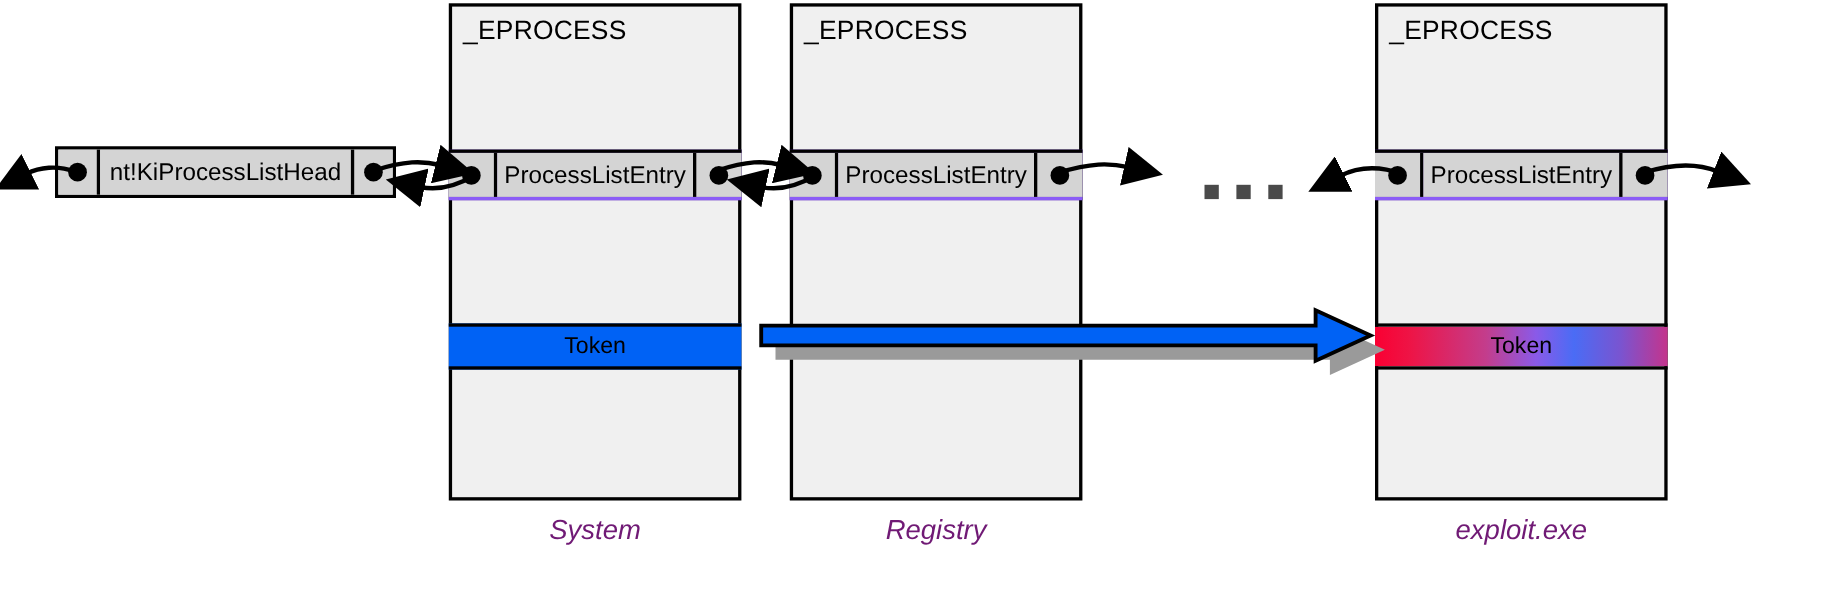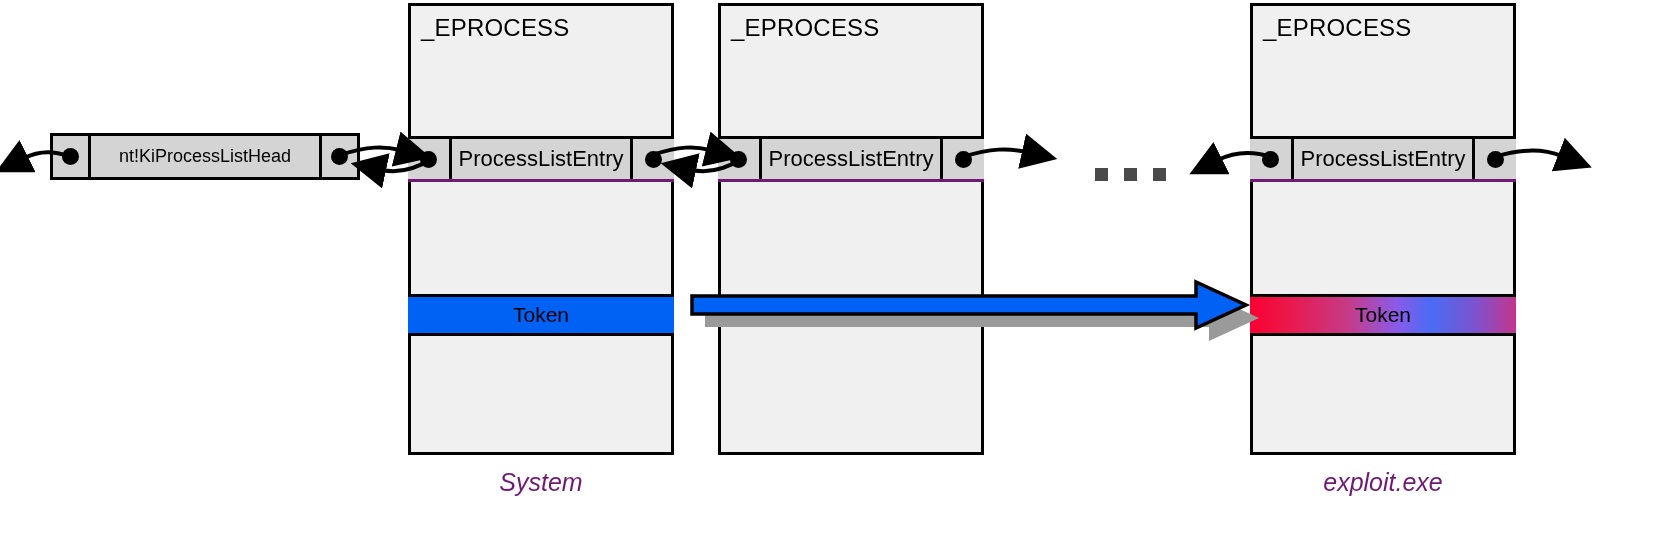--- a/index.html
+++ b/index.html
@@ -21,21 +21,21 @@
     display:flex;align-items:center;justify-content:center;
     background:#d4d4d4;
     box-sizing:border-box;
     flex:0 0 38px;
   }
   .ptr-cell.right{border-right:none;border-left:3px solid #000;}
   .ptr-dot{width:17px;height:17px;border-radius:50%;background:#000;}
   .node-label{
     flex:1 1 auto;
     display:flex;align-items:center;justify-content:center;
-    font-size:18px;color:#000;white-space:nowrap;
+    font-size:22px;color:#000;white-space:nowrap;
     background:#d4d4d4;
   }
 
   
   .eprocess{
     position:absolute;
     border:3px solid #000;
     background:#f0f0f0;
     box-sizing:border-box;
   }
@@ -46,21 +46,21 @@
     color:#000;
     letter-spacing:.2px;
   }
   
   .ple-strip{
     position:absolute;
     left:-3px;
     width:calc(100% + 6px);
     height:46px;
     border-top:3px solid #000;
-    border-bottom:3px solid #701a75;
+    border-bottom:3px solid #8b5cf6;
     background:#4c1d95;
     display:flex;
     align-items:stretch;
     box-sizing:border-box;
   }
   .ple-strip .ptr-cell{flex:0 0 44px;width:44px;}
   .ple-strip .node-label{font-size:22px;}
 
   
   .token-row{
@@ -139,20 +139,21 @@
     <div class="ple-strip" style="top:130px;">
       <div class="ptr-cell">
         <div class="ptr-dot"></div>
       </div>
       <div class="node-label">ProcessListEntry</div>
       <div class="ptr-cell right">
         <div class="ptr-dot"></div>
       </div>
     </div>
   </div>
+  <div class="caption" style="left:718px;top:468px;width:266px;">Registry</div>
 
   <div class="ellipsis" style="left:1095px;top:168px;">
     <span></span>
     <span></span>
     <span></span>
   </div>
 
   <div class="eprocess" style="left:1250px;top:3px;width:266px;height:452px;">
     <div class="eprocess-title">_EPROCESS</div>
 

